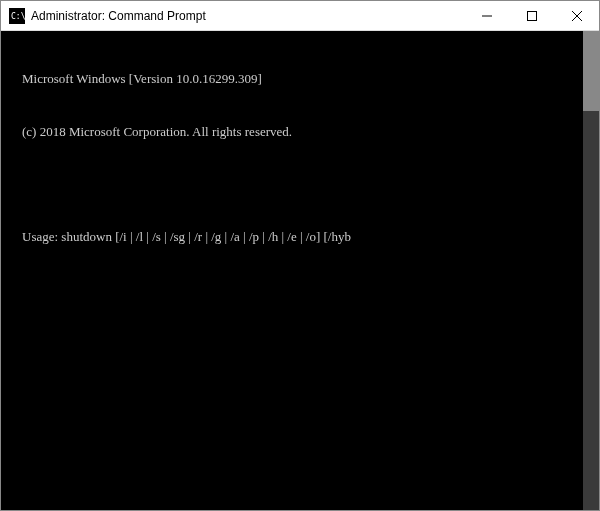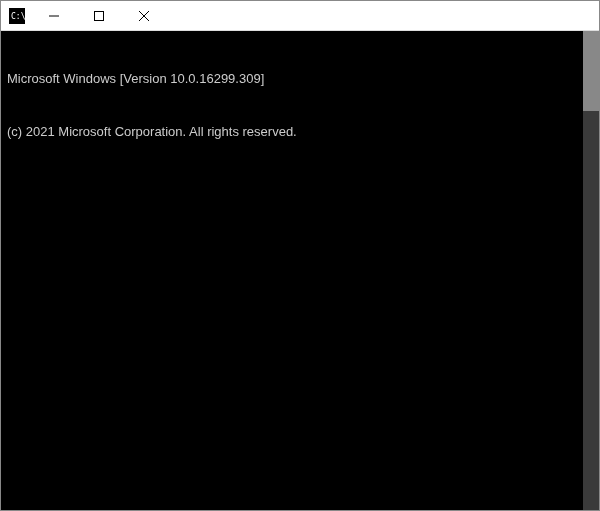--- a/index.html
+++ b/index.html
@@ -5,38 +5,39 @@
     * { margin: 0; padding: 0; box-sizing: border-box; }
     body { font-family: 'Segoe UI', Tahoma, sans-serif; background: #f0f0f0; width: 600px; height: 511px; overflow: hidden; }
     .window { width: 600px; height: 511px; background: #fff; border: 1px solid #888; display: flex; flex-direction: column; }
     .titlebar { height: 30px; background: #fff; display: flex; align-items: center; border-bottom: 1px solid #ddd; }
     .titlebar-icon { width: 16px; height: 16px; margin: 0 6px 0 8px; display: flex; align-items: center; justify-content: center; }
     .titlebar-icon svg { width: 16px; height: 16px; }
     .title-text { font-size: 12px; color: #000; flex: 1; }
     .win-controls { display: flex; height: 100%; }
     .win-btn { width: 45px; height: 100%; display: flex; align-items: center; justify-content: center; background: transparent; border: none; cursor: pointer; }
     .win-btn svg { width: 10px; height: 10px; stroke: #000; stroke-width: 1; fill: none; }
-    .console { flex: 1; background: #000; color: #ccc; font-family: Liberation Sans, sans-serif; font-size: 13px; line-height: 1.35; padding: 4px 6px; overflow: hidden; white-space: pre-wrap; position: relative; }
+    .console { flex: 1; background: #000; color: #ccc; font-family: Liberation Serif, serif; font-size: 13px; line-height: 1.35; padding: 4px 21px; overflow: hidden; white-space: pre-wrap; position: relative; }
     .scrollbar { position: absolute; right: 0; top: 0; width: 16px; height: 100%; background: #3a3a3a; }
     .scroll-thumb { position: absolute; right: 0; top: 0; width: 16px; height: 80px; background: #888; }
     .prompt-line { white-space: pre; }
     .help-table { padding-left: 24px; }
     .resize-grip { position: absolute; right: 0; bottom: 0; width: 14px; height: 14px; }
   </style>
 </head>
 <body>
 
 <div class="window">
   <div class="titlebar">
     <span class="titlebar-icon">
       <svg viewBox="0 0 16 16">
           <rect x="0" y="0" width="16" height="16" fill="#000"></rect>
           <text x="2" y="11" font-size="8" fill="#fff" font-family="monospace">C:\</text>
         </svg>
     </span>
+    <span class="title-text">Administrator: Command Prompt</span>
     <div class="win-controls">
       <button class="win-btn">
         <svg viewBox="0 0 10 10">
             <line x1="0" y1="5" x2="10" y2="5"></line>
           </svg>
       </button>
       <button class="win-btn">
         <svg viewBox="0 0 10 10">
             <rect x="0.5" y="0.5" width="9" height="9"></rect>
           </svg>
@@ -45,22 +46,23 @@
         <svg viewBox="0 0 10 10">
             <line x1="0" y1="0" x2="10" y2="10"></line>
             <line x1="10" y1="0" x2="0" y2="10"></line>
           </svg>
       </button>
     </div>
   </div>
 
   <div class="console">
     <div>Microsoft Windows [Version 10.0.16299.309]</div>
-    <div>(c) 2021 Microsoft Corporation. All rights reserved.</div>
+    <div>(c) 2018 Microsoft Corporation. All rights reserved.</div>
     <div>&nbsp;</div>
+    <div>Usage: shutdown [/i | /l | /s | /sg | /r | /g | /a | /p | /h | /e | /o] [/hyb</div>
     <div>&nbsp;</div>
     <div class="help-table">
       
       
       
       
       
       
       
       

